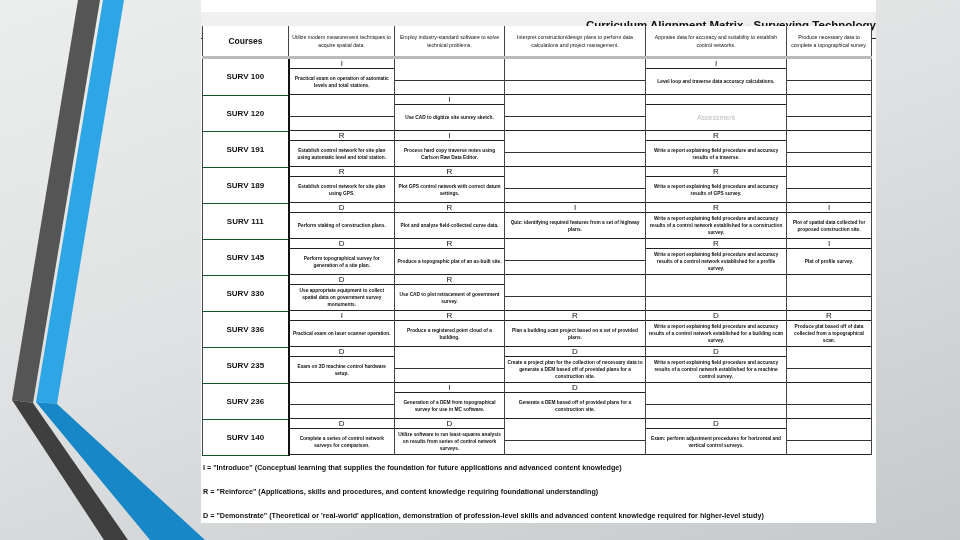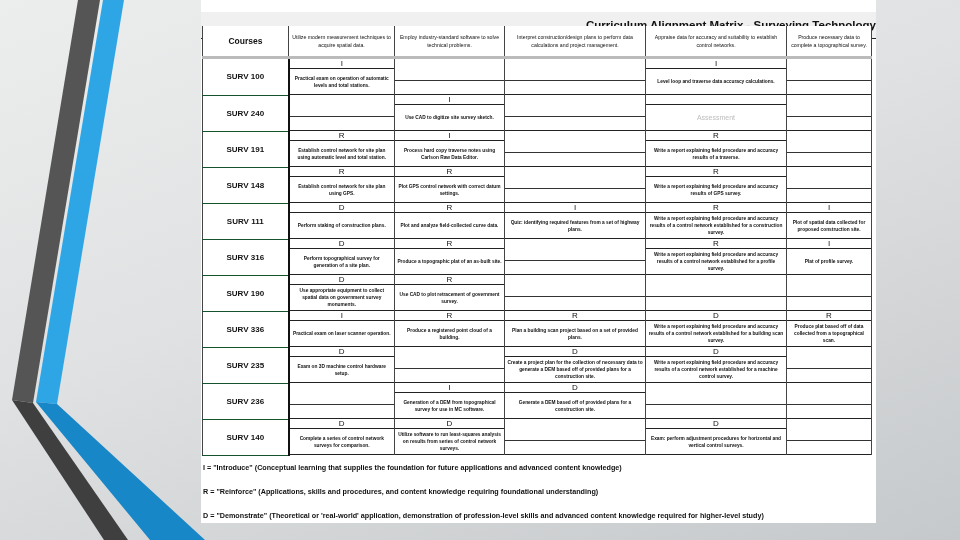--- a/index.html
+++ b/index.html
@@ -108,21 +108,21 @@
               <div class="desc">Level loop and traverse data accuracy calculations.</div>
             </div>
           </td>
           <td>
             <div class="cell">
               <div class="empty"></div>
             </div>
           </td>
         </tr>
         <tr>
-          <td class="course">SURV 240</td>
+          <td class="course">SURV 120</td>
           <td>
             <div class="cell">
               <div class="empty"></div>
             </div>
           </td>
           <td>
             <div class="cell">
               <div class="lvl">I</div>
               <div class="desc">Use CAD to digitize site survey sketch.</div>
             </div>
@@ -169,21 +169,21 @@
               <div class="desc">Write a report explaining field procedure and accuracy results of a traverse.</div>
             </div>
           </td>
           <td>
             <div class="cell">
               <div class="empty"></div>
             </div>
           </td>
         </tr>
         <tr>
-          <td class="course">SURV 148</td>
+          <td class="course">SURV 189</td>
           <td>
             <div class="cell">
               <div class="lvl">R</div>
               <div class="desc">Establish control network for site plan using GPS.</div>
             </div>
           </td>
           <td>
             <div class="cell">
               <div class="lvl">R</div>
               <div class="desc">Plot GPS control network with correct datum settings.</div>
@@ -233,21 +233,21 @@
             </div>
           </td>
           <td>
             <div class="cell">
               <div class="lvl">I</div>
               <div class="desc">Plot of spatial data collected for proposed construction site.</div>
             </div>
           </td>
         </tr>
         <tr>
-          <td class="course">SURV 316</td>
+          <td class="course">SURV 145</td>
           <td>
             <div class="cell">
               <div class="lvl">D</div>
               <div class="desc">Perform topographical survey for generation of a site plan.</div>
             </div>
           </td>
           <td>
             <div class="cell">
               <div class="lvl">R</div>
               <div class="desc">Produce a topographic plat of an as-built site.</div>
@@ -265,21 +265,21 @@
             </div>
           </td>
           <td>
             <div class="cell">
               <div class="lvl">I</div>
               <div class="desc">Plat of profile survey.</div>
             </div>
           </td>
         </tr>
         <tr>
-          <td class="course">SURV 190</td>
+          <td class="course">SURV 330</td>
           <td>
             <div class="cell">
               <div class="lvl">D</div>
               <div class="desc">Use appropriate equipment to collect spatial data on government survey monuments.</div>
             </div>
           </td>
           <td>
             <div class="cell">
               <div class="lvl">R</div>
               <div class="desc">Use CAD to plot retracement of government survey.</div>

